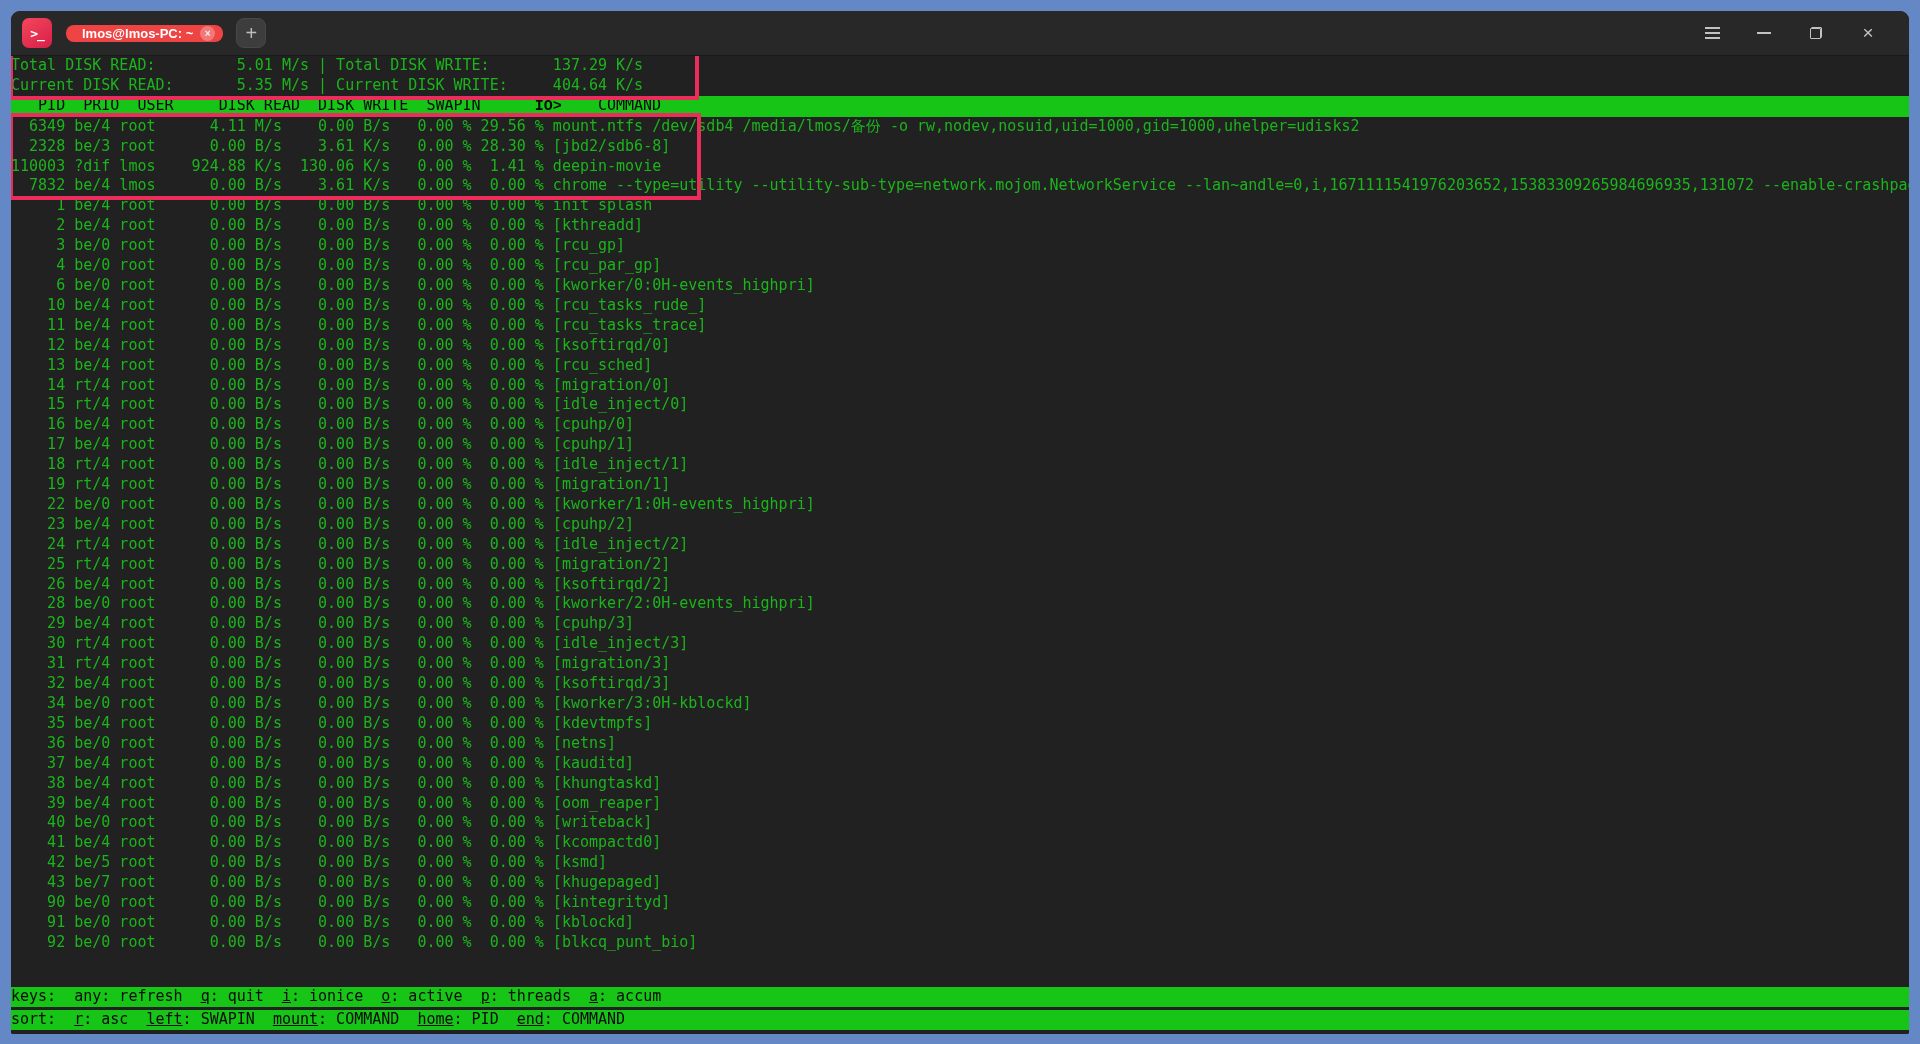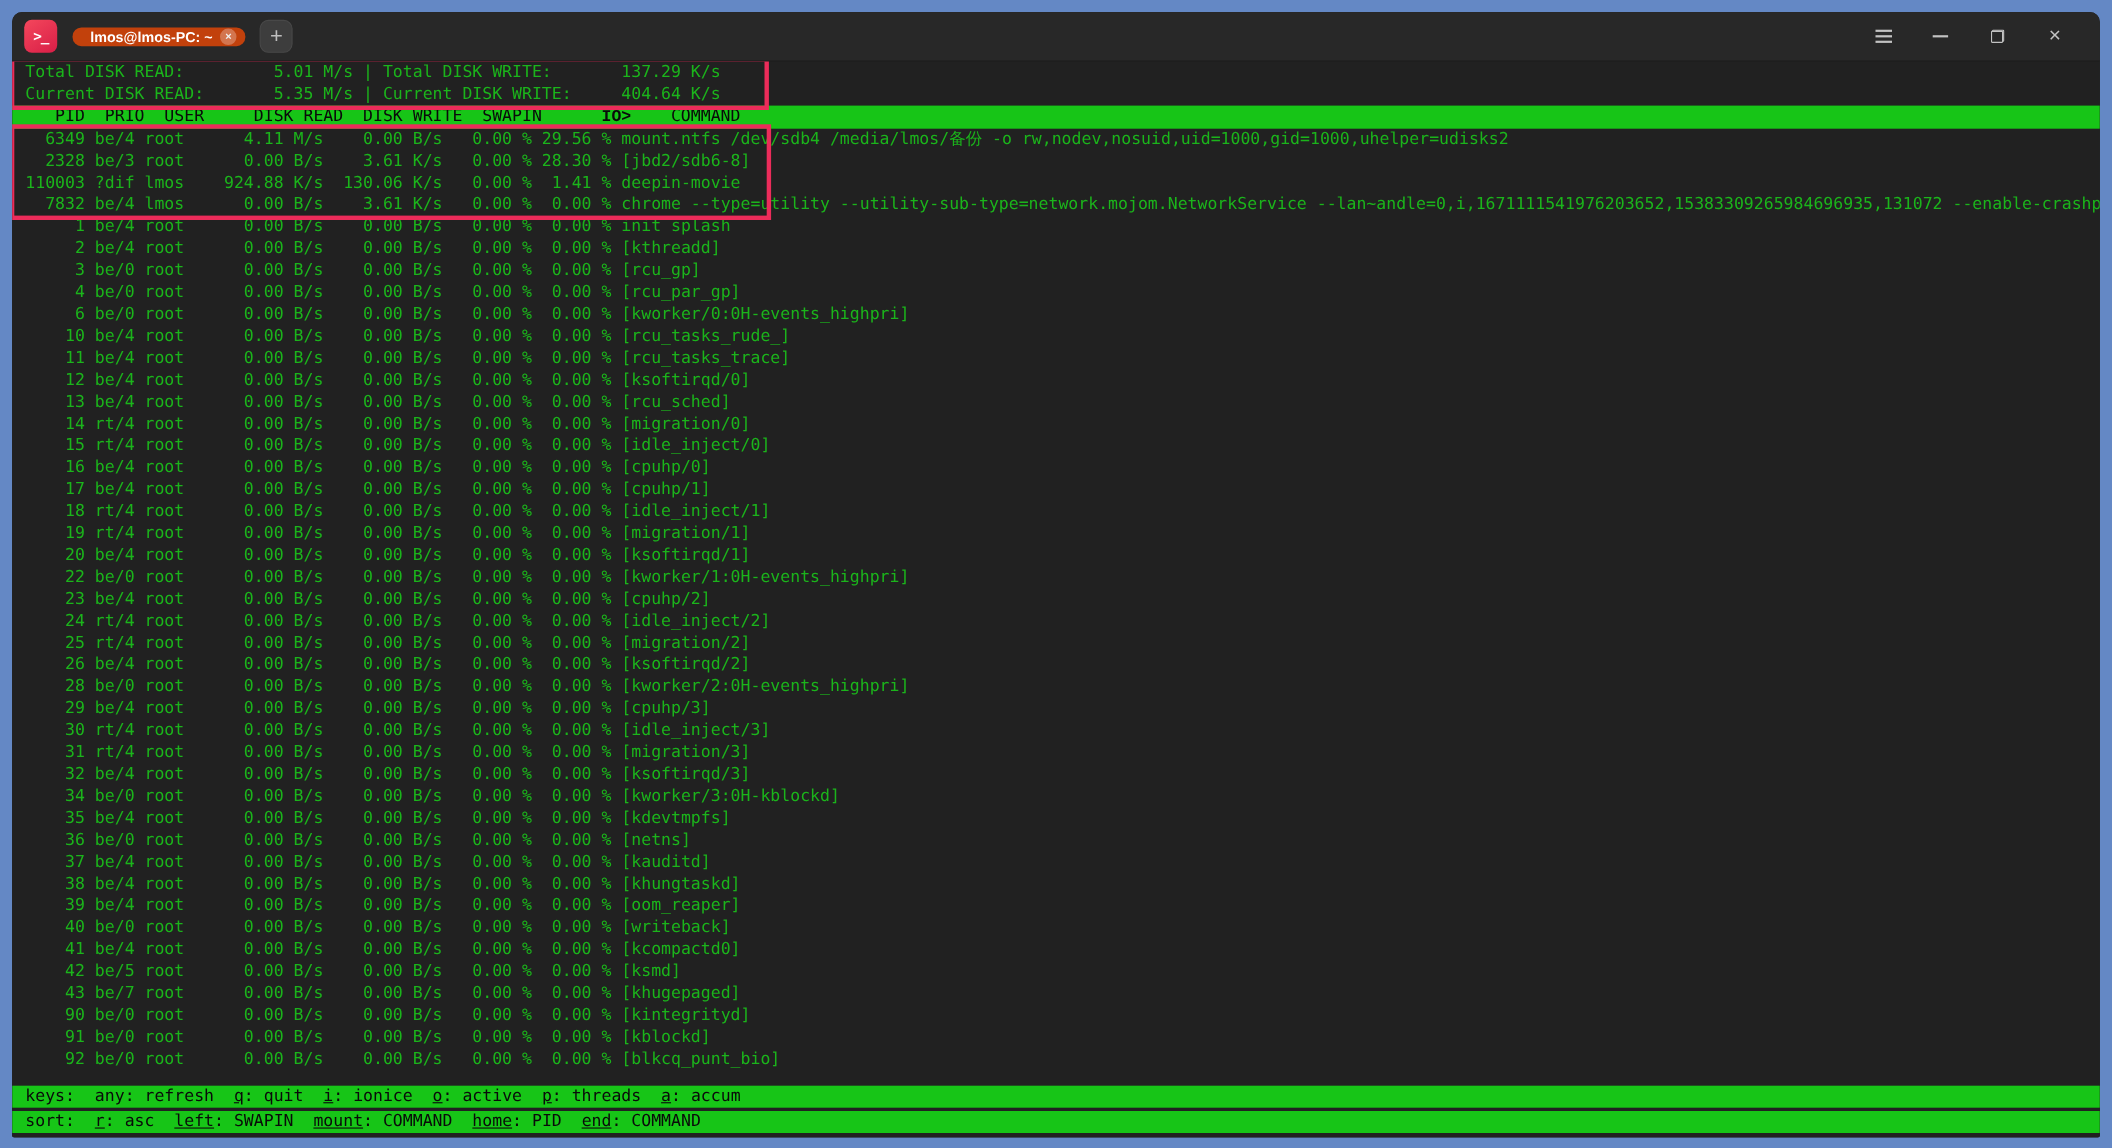--- a/index.html
+++ b/index.html
@@ -28,21 +28,21 @@
   .app-icon{
     width:30px;height:30px;margin-left:11px;
     border-radius:7px;
     background:linear-gradient(145deg,#f4475c 0%,#d81e47 100%);
     display:flex;align-items:center;justify-content:center;
     color:#fff;font:bold 13px/13px "DejaVu Sans Mono",monospace;
     letter-spacing:-1px;
   }
   .tab{
     margin-left:14px;height:17px;
-    background:#c2410c;border-radius:8px;
+    background:#ef4444;border-radius:8px;
     display:flex;align-items:center;gap:7px;
     padding:0 8px 0 16px;
     color:#fff;font-weight:bold;font-size:13px;
   }
   .tab-close{
     width:15px;height:15px;border-radius:50%;
     background:rgba(255,255,255,.28);
     color:#f0f0f0;font-size:10px;line-height:15px;text-align:center;
   }
   .new-tab{
@@ -63,21 +63,21 @@
   
   .content{
     flex:1 1 auto;position:relative;overflow:hidden;
     display:flex;flex-direction:column;
     padding-bottom:4px;
     font-family:"DejaVu Sans Mono",monospace;
     font-size:15px;line-height:19.9px;
     color:#1bb41b;
     background:#212121;
   }
-  .line{white-space:pre;flex:0 0 auto;padding-left:12px;overflow:hidden;}
+  .line{white-space:pre;flex:0 0 auto;padding-left:0;overflow:hidden;}
   .bar{background:#17c517;color:#0a0a0a;}
   .bar .b{font-weight:bold;font-family:Liberation Mono, monospace;}
   .bar .u{text-decoration:underline;}
   .footer{margin-top:auto;border-radius:18px;}
   .footer .bar:first-child{margin-bottom:3px;}
   
   .ann{position:absolute;border:4px solid #ec2c5a;pointer-events:none;box-sizing:border-box;}
   #ann-stats{left:-2px;top:-4px;width:690px;height:48px;}
   #ann-rows{left:-2px;top:57px;width:692px;height:87px;}
 </style>
@@ -135,21 +135,20 @@
         <div class="line">    10 be/4 root      0.00 B/s    0.00 B/s   0.00 %  0.00 % [rcu_tasks_rude_]</div>
         <div class="line">    11 be/4 root      0.00 B/s    0.00 B/s   0.00 %  0.00 % [rcu_tasks_trace]</div>
         <div class="line">    12 be/4 root      0.00 B/s    0.00 B/s   0.00 %  0.00 % [ksoftirqd/0]</div>
         <div class="line">    13 be/4 root      0.00 B/s    0.00 B/s   0.00 %  0.00 % [rcu_sched]</div>
         <div class="line">    14 rt/4 root      0.00 B/s    0.00 B/s   0.00 %  0.00 % [migration/0]</div>
         <div class="line">    15 rt/4 root      0.00 B/s    0.00 B/s   0.00 %  0.00 % [idle_inject/0]</div>
         <div class="line">    16 be/4 root      0.00 B/s    0.00 B/s   0.00 %  0.00 % [cpuhp/0]</div>
         <div class="line">    17 be/4 root      0.00 B/s    0.00 B/s   0.00 %  0.00 % [cpuhp/1]</div>
         <div class="line">    18 rt/4 root      0.00 B/s    0.00 B/s   0.00 %  0.00 % [idle_inject/1]</div>
         <div class="line">    19 rt/4 root      0.00 B/s    0.00 B/s   0.00 %  0.00 % [migration/1]</div>
-        <div class="line">    20 be/4 root      0.00 B/s    0.00 B/s   0.00 %  0.00 % [ksoftirqd/1]</div>
         <div class="line">    22 be/0 root      0.00 B/s    0.00 B/s   0.00 %  0.00 % [kworker/1:0H-events_highpri]</div>
         <div class="line">    23 be/4 root      0.00 B/s    0.00 B/s   0.00 %  0.00 % [cpuhp/2]</div>
         <div class="line">    24 rt/4 root      0.00 B/s    0.00 B/s   0.00 %  0.00 % [idle_inject/2]</div>
         <div class="line">    25 rt/4 root      0.00 B/s    0.00 B/s   0.00 %  0.00 % [migration/2]</div>
         <div class="line">    26 be/4 root      0.00 B/s    0.00 B/s   0.00 %  0.00 % [ksoftirqd/2]</div>
         <div class="line">    28 be/0 root      0.00 B/s    0.00 B/s   0.00 %  0.00 % [kworker/2:0H-events_highpri]</div>
         <div class="line">    29 be/4 root      0.00 B/s    0.00 B/s   0.00 %  0.00 % [cpuhp/3]</div>
         <div class="line">    30 rt/4 root      0.00 B/s    0.00 B/s   0.00 %  0.00 % [idle_inject/3]</div>
         <div class="line">    31 rt/4 root      0.00 B/s    0.00 B/s   0.00 %  0.00 % [migration/3]</div>
         <div class="line">    32 be/4 root      0.00 B/s    0.00 B/s   0.00 %  0.00 % [ksoftirqd/3]</div>

